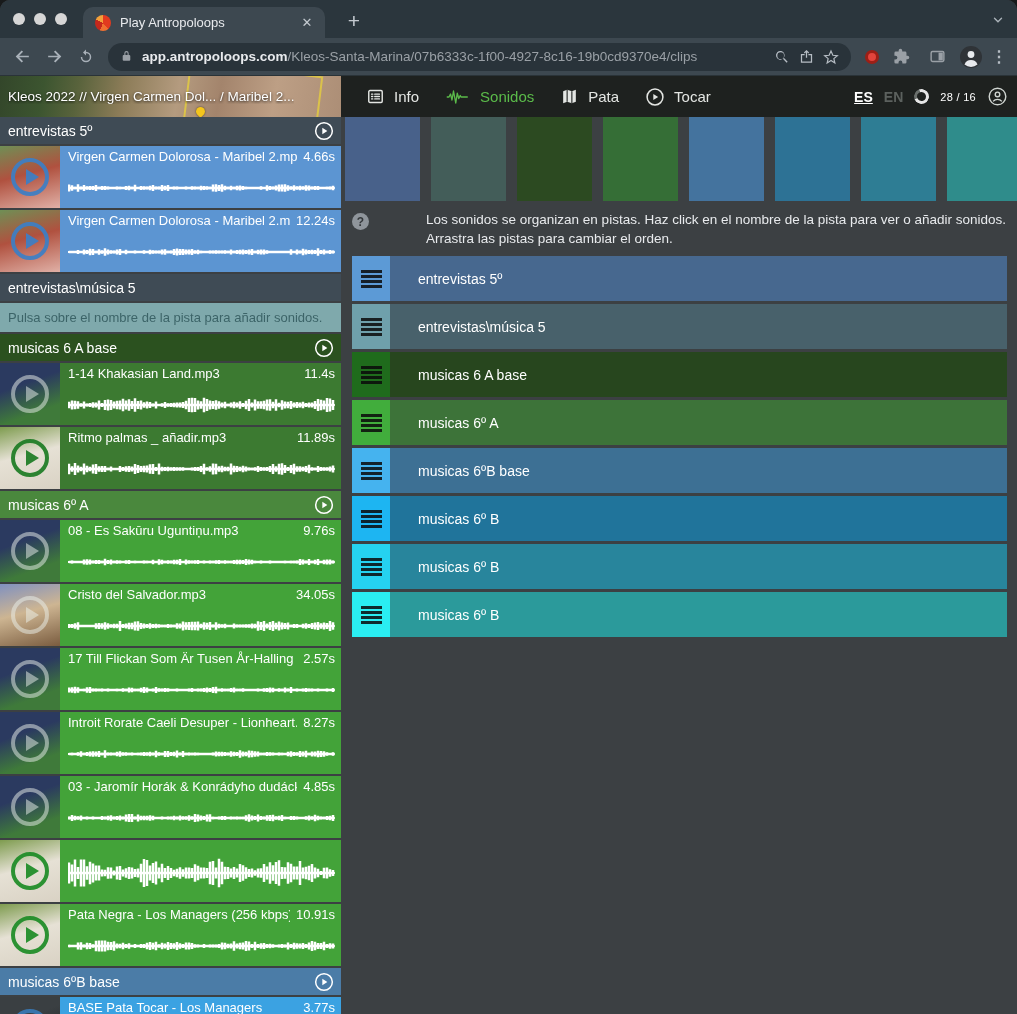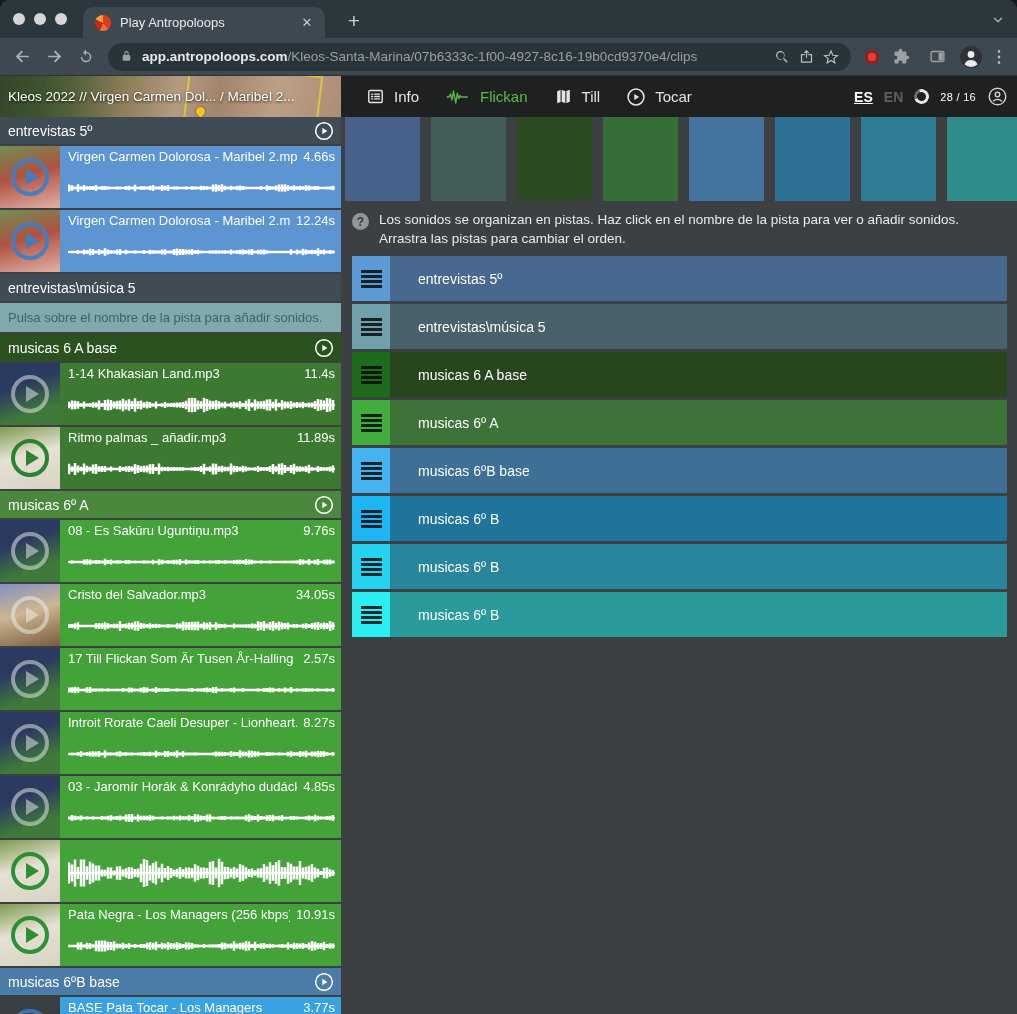--- a/index.html
+++ b/index.html
@@ -73,21 +73,21 @@
   .clipname { flex:1; white-space:nowrap; overflow:hidden; }
   .clipdur { flex:0 0 auto; }
   .wave { flex:1; display:flex; align-items:center; overflow:hidden; }
 
   .main { flex:1; min-width:0; padding:0 0 0 4px; overflow:hidden; }
   .tilesrow { height:84px; display:flex; gap:11px; overflow:hidden; margin-bottom:9px; }
   .tile { flex:0 0 75px; width:75px; height:84px; }
   .note { display:flex; gap:10px; margin:0 10px 8px 7px; align-items:flex-start; }
   .qicon { flex:0 0 17px; width:17px; height:17px; border-radius:50%; background:#8f959b; color:#34383b;
     font-size:12px; font-weight:bold; display:flex; align-items:center; justify-content:center; margin-top:3px; }
-  .notetext { color:#e8eaed; font-size:13.5px; line-height:19px; max-width:622px; }
+  .notetext { color:#e8eaed; font-size:13.5px; line-height:19px; max-width:622px;margin-left:47px; }
   .trackrows { margin:0 10px 0 7px; }
   .trow { height:45px; margin-bottom:3px; display:flex; }
   .thandle { flex:0 0 38px; width:38px; display:flex; align-items:center; justify-content:center; }
   .burger { width:21px; height:18px;
     background:repeating-linear-gradient(to bottom, rgba(10,10,10,.85) 0 2.6px, transparent 2.6px 5px); }
   .tbody { flex:1; min-width:0; display:flex; align-items:center; padding-left:28px;
     color:#fff; font-size:14px; font-weight:500; white-space:nowrap; overflow:hidden; }
   svg { display:block; }
 </style>
 </head>
@@ -187,28 +187,28 @@
         <svg width="19" height="19" viewBox="0 0 24 24">
             <rect x="3.5" y="4.5" width="17" height="15" rx="1.5" fill="none" stroke="currentColor" stroke-width="1.8"></rect>
             <path d="M7 9h1.6M7 12h1.6M7 15h1.6M11 9h6M11 12h6M11 15h6" stroke="currentColor" stroke-width="1.6" stroke-linecap="round"></path>
           </svg>
         <span>Info</span>
       </span>
       <span class="navtab active">
         <svg width="26" height="18" viewBox="0 0 34 24">
             <path d="M2 12h3l2-4 2 8 2-12 3 16 2-13 2 7 2-4 1 2h9" fill="none" stroke="#5bbb4a" stroke-width="1.8" stroke-linejoin="round"></path>
           </svg>
-        <span>Flickan</span>
+        <span>Sonidos</span>
       </span>
       <span class="navtab">
         <svg width="19" height="19" viewBox="0 0 24 24">
             <path d="M9 3.5L4 5.5v15l5-2 6 2 5-2v-15l-5 2z" fill="#e4e6e3"></path>
             <path d="M9 3.5v15M15 5.5v15" stroke="#1e211f" stroke-width="1.4"></path>
           </svg>
-        <span>Till</span>
+        <span>Pata</span>
       </span>
       <span class="navtab">
         <svg width="20" height="20" viewBox="0 0 24 24">
             <circle cx="12" cy="12" r="9.5" fill="none" stroke="currentColor" stroke-width="1.8"></circle>
             <path d="M10 8.3l5.8 3.7-5.8 3.7z" fill="currentColor"></path>
           </svg>
         <span>Tocar</span>
       </span>
     </div>
     <div class="hdrright">

